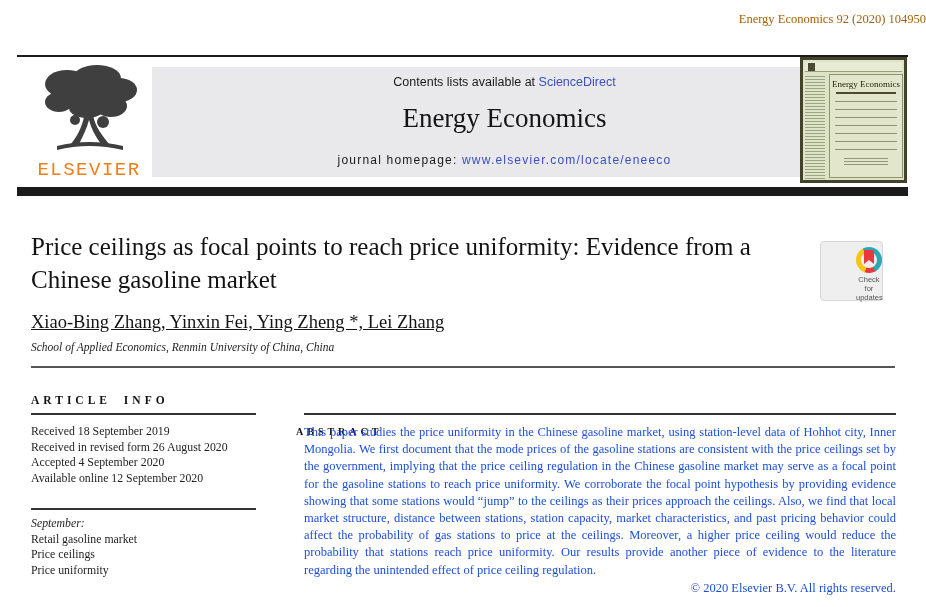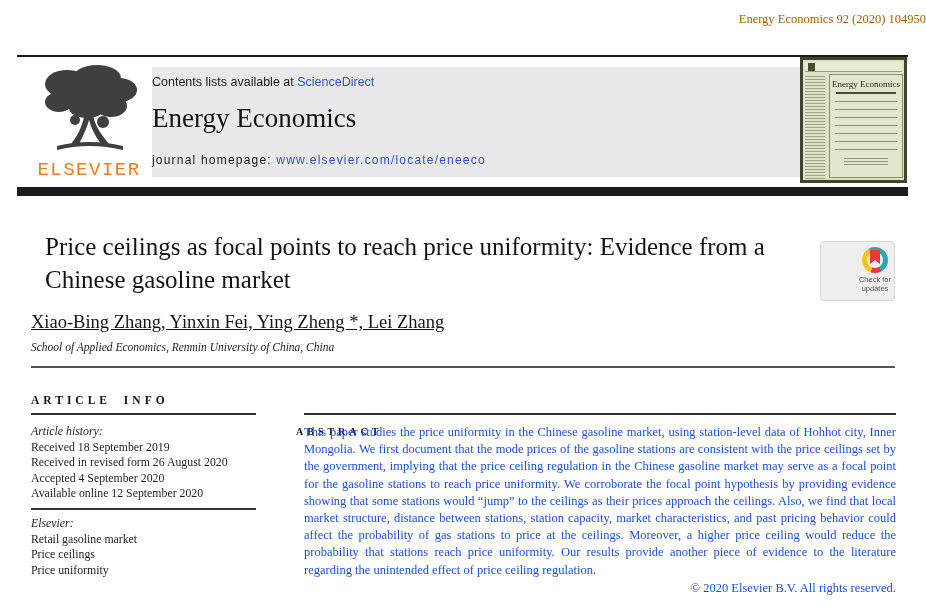--- a/index.html
+++ b/index.html
@@ -15,21 +15,21 @@
   .top-rule { position:absolute; left:17px; top:55px; width:891px; height:2px; background:#1b1b1b; }
 
   
   .elsevier { position:absolute; left:28px; top:62px; width:122px; height:120px; text-align:center; }
   .elsevier svg { display:block; margin:0 auto; }
   .elsevier-name { font-family:Liberation Mono, monospace; font-size:19px; letter-spacing:1.5px;
                    color:#ef7f1a; margin-top:1px; }
 
   
   .banner { position:absolute; left:152px; top:67px; width:705px; height:110px;
-            background:#e9e9ec; }
+            background:#e9e9ec; text-align:center; }
   .contents-line { margin-top:8px; font-family:"Liberation Sans",sans-serif; font-size:12.5px; color:#1a1a1a; }
   .link { color:#3a4fc0; cursor:pointer; }
   .journal-name { margin-top:14px; font-family:"Liberation Serif",serif; font-size:27px; color:#141414; }
   .homepage-line { position:absolute; bottom:10px; width:100%;
                    font-family:"Liberation Sans",sans-serif; font-size:12px; letter-spacing:1.2px; color:#1a1a1a; }
 
   
   .cover { position:absolute; left:800px; top:57px; width:107px; height:126px;
            background:#dce3c6; border:3px solid #43432c; cursor:pointer; }
   .cover-head { position:absolute; left:2px; top:2px; width:97px; height:10px;
@@ -44,25 +44,25 @@
   .cover-rule { height:2px; background:#4b4b33; margin:3px 6px 3px 6px; }
   .cover-lines { height:55px; margin:2px 5px 0 5px;
                  background:repeating-linear-gradient(#e2e7cb 0 4px, #6e7455 4px 5px, #e2e7cb 5px 8px); opacity:.75; }
   .cover-foot { height:9px; margin:4px 14px 0 14px;
                 background:repeating-linear-gradient(#e2e7cb 0 2px, #6e7455 2px 3px); opacity:.7; }
 
   
   .thick-bar { position:absolute; left:17px; top:187px; width:891px; height:9px; background:#1b1b1b; }
 
   
-  .title { position:absolute; left:45px; top:230px; width:775px;
+  .title { position:absolute; left:31px; top:230px; width:775px;
            font-size:25px; line-height:33px; color:#131313; }
 
   
-  .check-card { position:absolute; left:820px; top:241px; width:75px; height:60px;
+  .check-card { position:absolute; left:820px; top:241px; width:63px; height:60px;
                 background:#efefef; border:1px solid #d7d7d7; border-radius:4px;
                 text-align:center; cursor:pointer;padding-left:35px; }
   .check-icon { width:26px; height:26px; margin:5px auto 0 auto; position:relative; }
   .check-ring { width:26px; height:26px; border-radius:50%;
                 background:conic-gradient(#2aa8b4 0deg 150deg, #e8393d 150deg 200deg, #f5c518 200deg 330deg, #2aa8b4 330deg 360deg); }
   .check-ring-inner { position:absolute; left:5px; top:5px; width:16px; height:16px;
                       border-radius:50%; background:#efefef; }
   .check-flag { position:absolute; left:8px; top:3px; width:10px; height:14px; background:#e8393d;
                 clip-path:polygon(0 0,100% 0,100% 100%,50% 72%,0 100%); }
   .check-label { font-family:"Liberation Sans",sans-serif; font-size:7.5px; line-height:9px; color:#555; margin-top:2px; }
@@ -164,30 +164,29 @@
 
   <div class="cols-top-rule"></div>
   <div class="rule-ai-head"></div>
   <div class="rule-abs-head"></div>
   <div class="rule-ai-mid"></div>
 
   <div class="ai-heading">ARTICLE INFO</div>
   <div class="abs-heading">ABSTRACT</div>
 
   <div class="ai-block1">
-    <div class="ai-label">Article history:</div>
     <div>
         <div>Received 18 September 2019</div>
         <div>Received in revised form 26 August 2020</div>
         <div>Accepted 4 September 2020</div>
         <div>Available online 12 September 2020</div>
       </div>
   </div>
   <div class="ai-block2">
-    <div class="ai-label">Elsevier:</div>
+    <div class="ai-label">September:</div>
     <div>
         <div>Retail gasoline market</div>
         <div>Price ceilings</div>
         <div>Price uniformity</div>
       </div>
   </div>
 
   <div class="abstract-body">
     <div>This paper studies the price uniformity in the Chinese gasoline market, using station-level data of Hohhot city, Inner Mongolia. We first document that the mode prices of the gasoline stations are consistent with the price ceilings set by the government, implying that the price ceiling regulation in the Chinese gasoline market may serve as a focal point for the gasoline stations to reach price uniformity. We corroborate the focal point hypothesis by providing evidence showing that some stations would “jump” to the ceilings as their prices approach the ceilings. Also, we find that local market structure, distance between stations, station capacity, market characteristics, and past pricing behavior could affect the probability of gas stations to price at the ceilings. Moreover, a higher price ceiling would reduce the probability that stations reach price uniformity. Our results provide another piece of evidence to the literature regarding the unintended effect of price ceiling regulation.</div>
     <div class="copyright">© 2020 Elsevier B.V. All rights reserved.</div>

